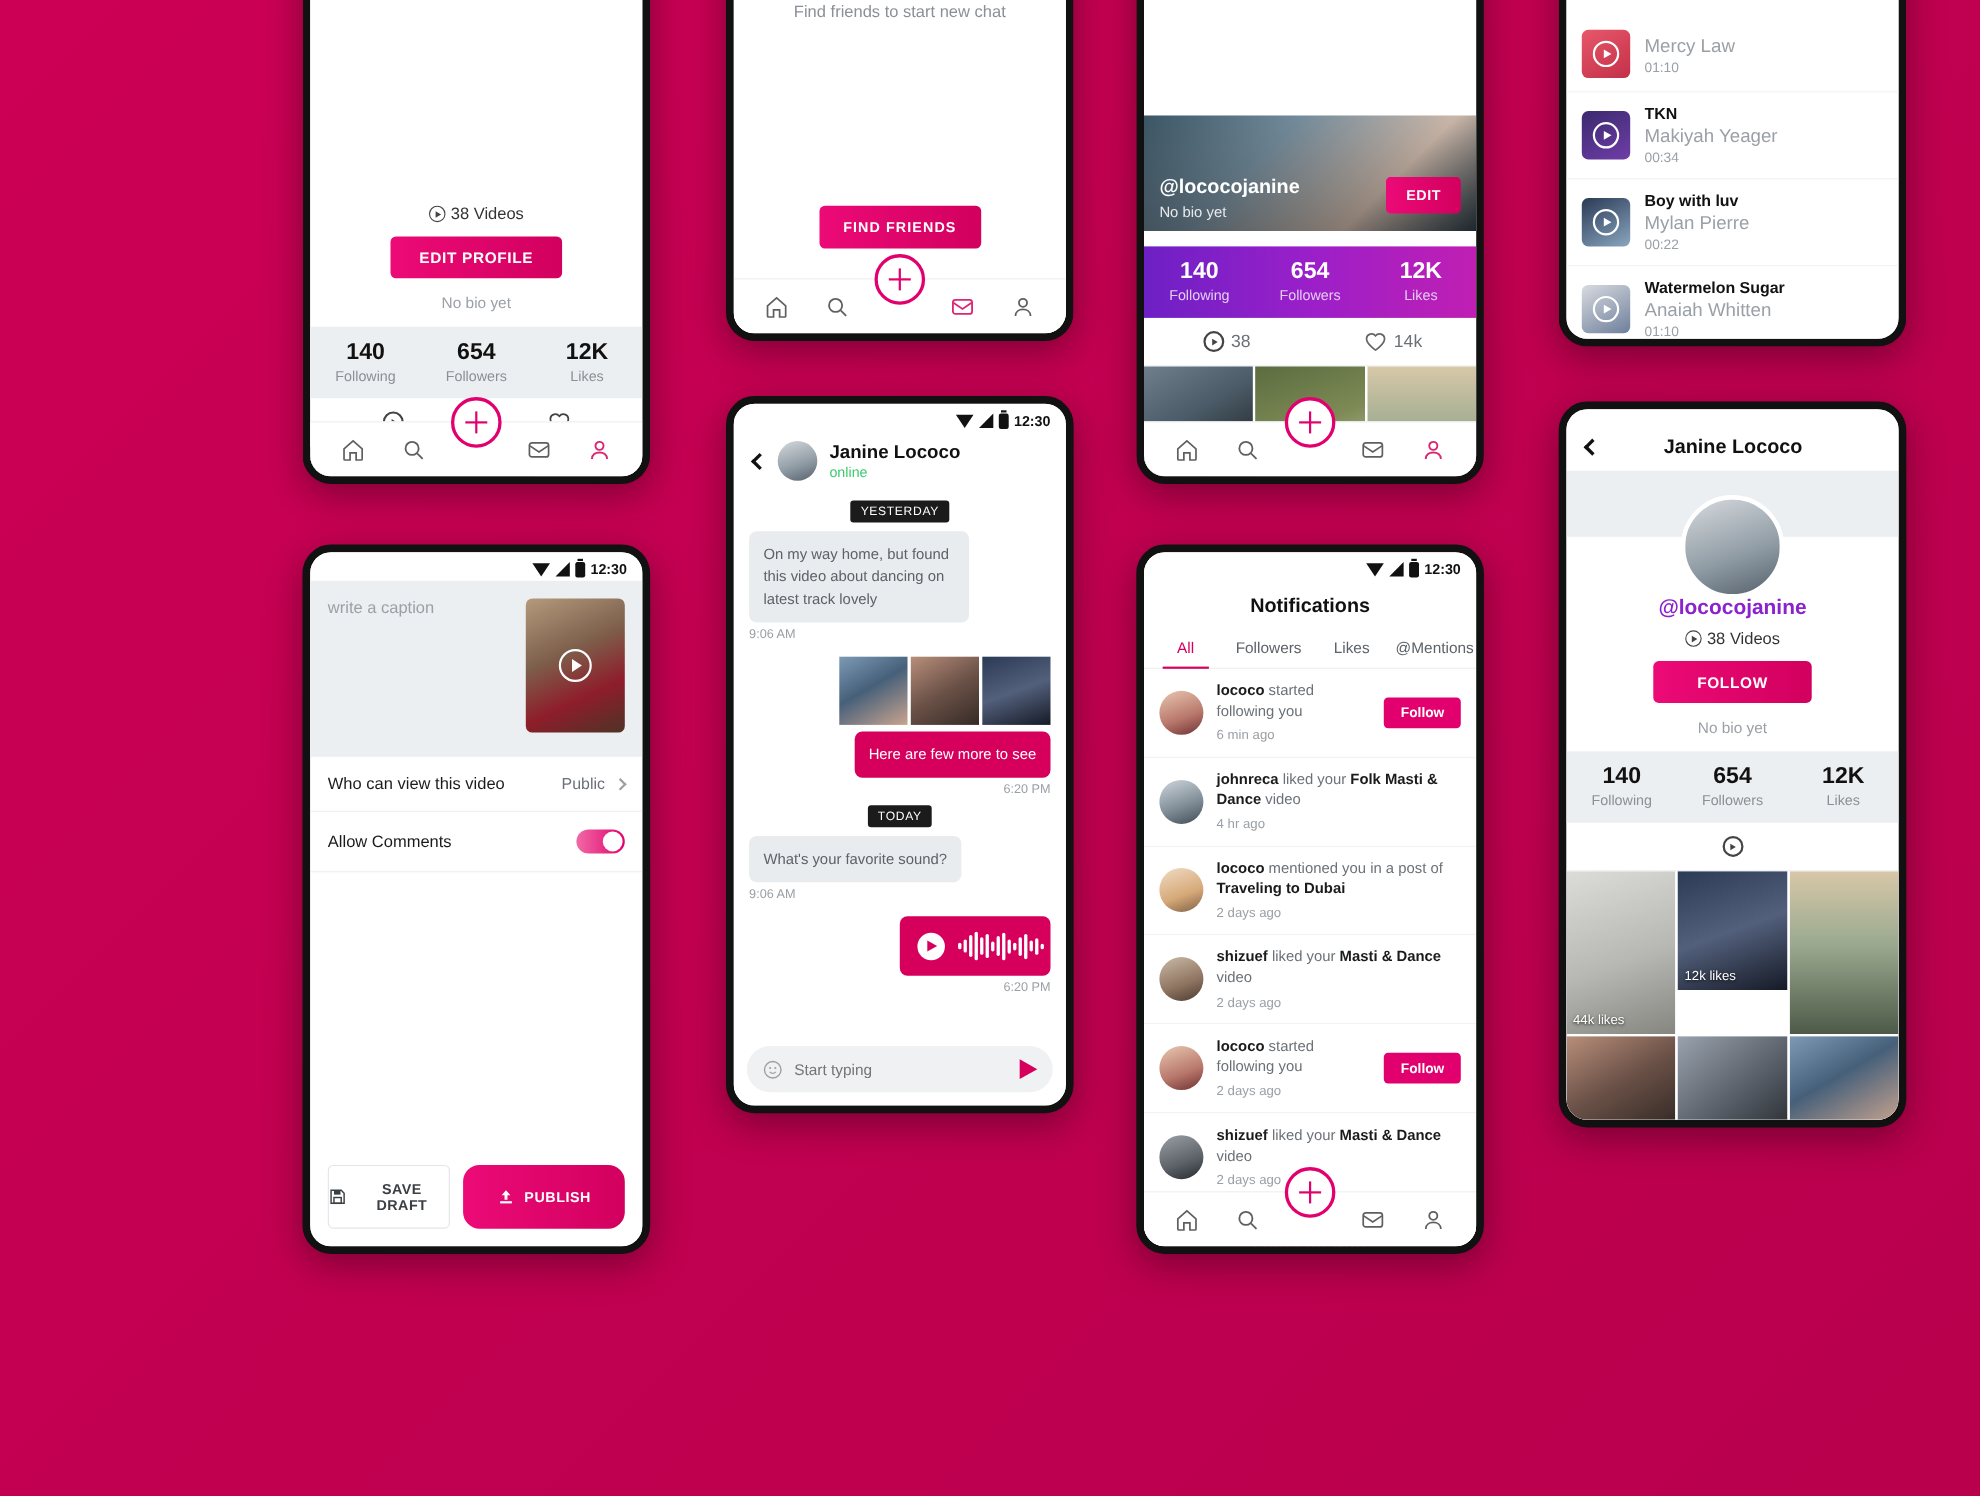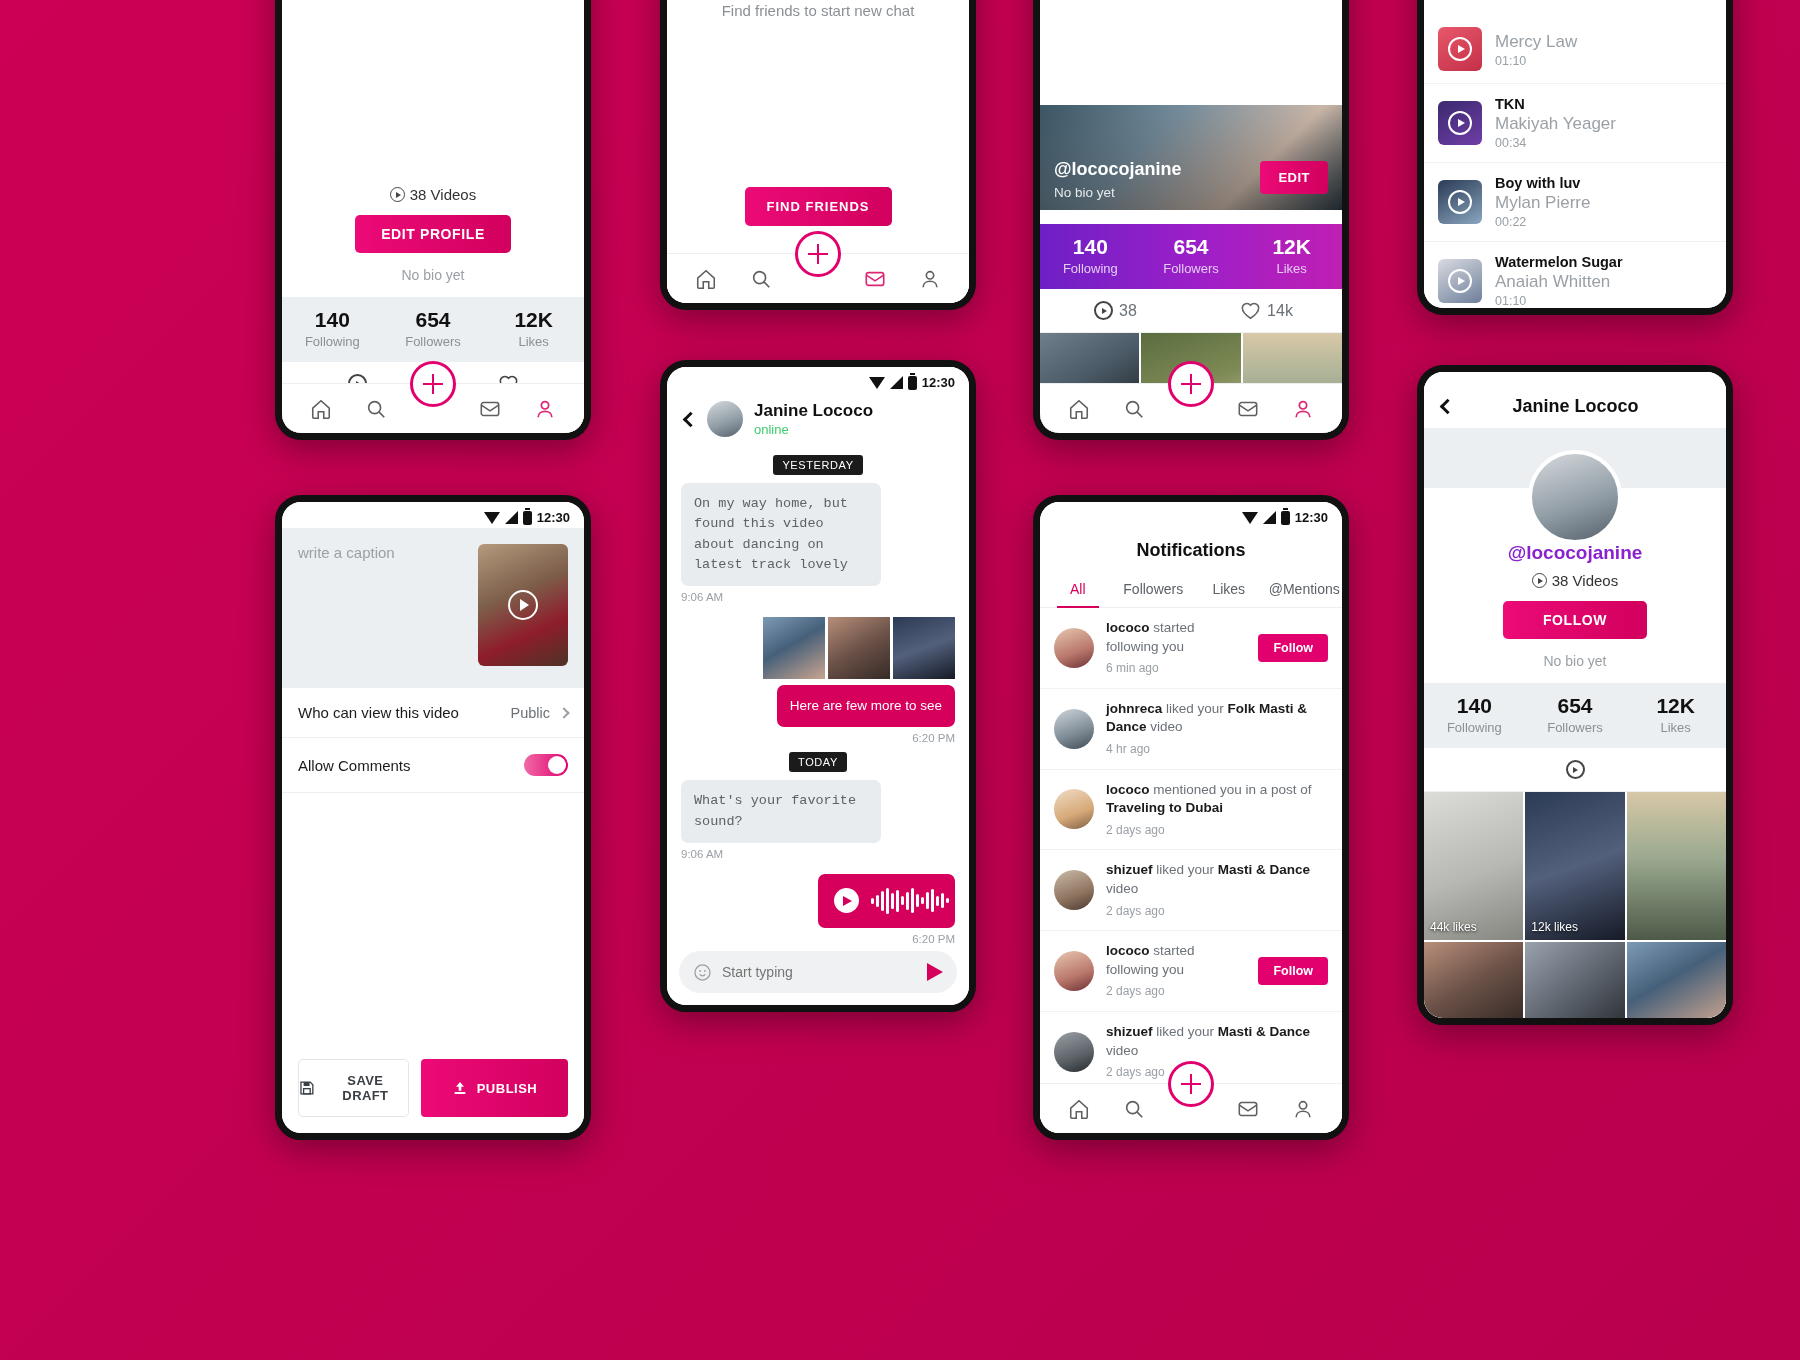--- a/index.html
+++ b/index.html
@@ -110,21 +110,21 @@
   .avatar.f5{background:linear-gradient(160deg,#c9bba8 0%,#8f7460 60%,#4a3a30 100%);}
   .avatar.f6{background:linear-gradient(160deg,#9aa0a6 0%,#5c6268 60%,#262a2e 100%);}
   .chat-name { font-size:17px; font-weight:700; color:#111; }
   .chat-online { font-size:13px; color:#3ecb6d; margin-top:1px; }
   .daypill { display:block; margin:8px auto; padding:4px 9px; background:#1b1b1b; color:#fff;
              font-size:11px; letter-spacing:.6px; border-radius:3px; width:fit-content; }
   .msgs { padding:0 14px; }
   .bub { max-width:73%; padding:11px 13px; border-radius:7px; font-size:13.5px; line-height:1.5; }
   .bub.in { background:#e9ecee; color:#5c6268; }
   .bub.out { background:#d6005c; color:#fff; }
-  .row-in { display:flex;font-family:Liberation Mono, monospace; }
+  .row-in { display:flex; }
   .row-out { display:flex; justify-content:flex-end; }
   .time { font-size:11.5px; color:#9aa0a6; margin-top:5px; }
   .time.r { text-align:right; }
   .imgrow { display:flex; justify-content:flex-end; gap:3px; }
   .imgrow div { width:62px; height:62px; }
   .audio { background:#d6005c; border-radius:7px; padding:14px 16px; display:flex; align-items:center; gap:12px; }
   .play-circ { width:25px;height:25px;border-radius:50%;background:#fff;display:flex;align-items:center;justify-content:center;flex:0 0 auto;}
   .play-tri { width:0;height:0;border-left:9px solid #d6005c;border-top:5.5px solid transparent;border-bottom:5.5px solid transparent;margin-left:2px;}
   .wave { display:flex; align-items:center; gap:2.5px; height:26px; }
   .wave i { display:block; width:2.5px; background:#fff; border-radius:2px; }
@@ -188,21 +188,21 @@
   .opt-row { display:flex; align-items:center; padding:16px 16px; border-bottom:1px solid #eceef0; }
   .opt-row .lbl { flex:1; font-size:15px; color:#1b1b1b; }
   .opt-row .val { font-size:14.5px; color:#6b7177; margin-right:10px; }
   .chev-right { width:8px;height:8px;border-right:2px solid #9aa0a6;border-bottom:2px solid #9aa0a6;transform:rotate(-45deg); }
   .switch { width:44px;height:22px;border-radius:11px;background:linear-gradient(90deg,#f06aa6,#e2006e);position:relative; }
   .switch::after{content:"";position:absolute;right:2px;top:2px;width:18px;height:18px;border-radius:50%;background:#fff;}
   .post-actions { position:absolute; left:16px; right:16px; bottom:16px; display:flex; gap:12px; }
   .btn-draft { flex:1; padding:13px 0; background:#fff; border:1px solid #e2e5e8; border-radius:5px;
     display:flex; align-items:center; justify-content:flex-end; gap:8px;
     font-size:13px; font-weight:700; color:#3a3f44; letter-spacing:.4px; font-family:"Liberation Sans",sans-serif; }
-  .btn-publish { flex:1.35; padding:13px 0; border:none; border-radius:4px;
+  .btn-publish { flex:1.35; padding:13px 0; border:none; border-radius:15px;
     background:linear-gradient(90deg,#ec0a77,#d2005e); color:#fff;
     display:flex; align-items:center; justify-content:center; gap:9px;
     font-size:13px; font-weight:700; letter-spacing:.5px; font-family:"Liberation Sans",sans-serif; }
 
   .ctr-play { display:inline-flex; align-items:center; justify-content:center;
     width:15px;height:15px;border:1.6px solid #444;border-radius:50%; }
   .ctr-play::after{content:"";width:0;height:0;border-left:5px solid #444;border-top:3px solid transparent;border-bottom:3px solid transparent;margin-left:1.5px;}
 
   
   #p-profile-basic { left:275px;  top:-250px; width:316px;  height:690px; border-radius:0 0 26px 26px; border-top:none;}
@@ -707,21 +707,21 @@
       <div>
           <span class="ctr-play" style="width:19px;height:19px;border-width:2px;"></span>
         </div>
     </div>
 
     <div class="grid3">
       <div class="cell" style="height:148px">
           <div class="ph ph6"></div>
           <span class="views">44k likes</span>
         </div>
-      <div class="cell" style="height:148px">
+      <div class="cell" style="height:108px">
           <div class="ph ph8"></div>
           <span class="views">12k likes</span>
         </div>
       <div class="cell" style="height:148px">
           <div class="ph ph3"></div>
           <span class="views"></span>
         </div>
       <div class="cell" style="height:80px">
           <div class="ph ph4"></div>
         </div>

